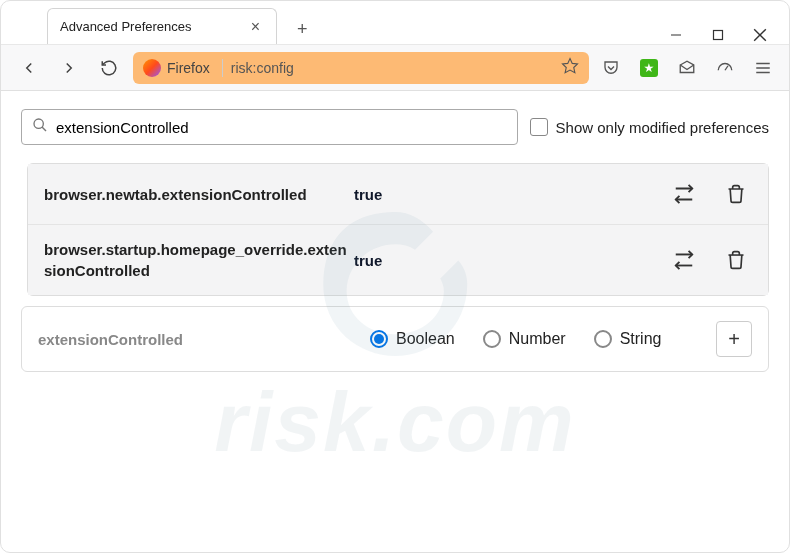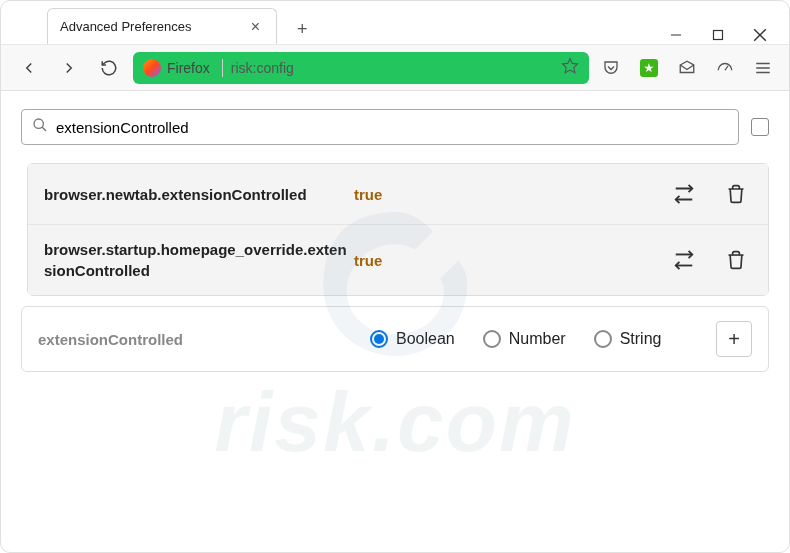--- a/index.html
+++ b/index.html
@@ -84,21 +84,21 @@
       align-items: center;
       justify-content: center;
       cursor: pointer;
       border-radius: 4px;
       color: #444;
     }
     .nav-btn svg { width: 18px; height: 18px; }
     .url-bar {
       flex: 1;
       height: 32px;
-      background: #22c55e;
+      background: #fdba74;
       border-radius: 6px;
       display: flex;
       align-items: center;
       padding: 0 10px;
       gap: 8px;
       font-size: 14px;
     }
     .firefox-logo {
       width: 18px;
       height: 18px;
@@ -203,21 +203,21 @@
       font-size: 15px;
       font-weight: 700;
       color: #222;
       width: 310px;
       word-break: break-word;
       line-height: 1.4;
     }
     .pref-value {
       font-size: 15px;
       font-weight: 700;
-      color: #a16207;
+      color: #0f172a;
       flex: 1;
     }
     .row-actions {
       display: flex;
       gap: 20px;
       align-items: center;
     }
     .icon-btn {
       width: 32px;
       height: 32px;
@@ -407,20 +407,21 @@
       <span class="search-icon">
         <svg width="16" height="16" viewBox="0 0 24 24" fill="none" stroke="currentColor" stroke-width="2">
             <circle cx="10" cy="10" r="7"></circle>
             <line x1="21" y1="21" x2="15" y2="15"></line>
           </svg>
       </span>
       <input type="text" value="extensionControlled" style="">
     </div>
     <label class="checkbox-label">
       <span class="checkbox"></span>
+      <span>Show only modified preferences</span>
     </label>
   </div>
 
   <div class="results">
     <div class="result-row">
       <div class="pref-name">browser.newtab.extensionControlled</div>
       <div class="pref-value">true</div>
       <div class="row-actions">
         <div class="icon-btn">
           <svg width="22" height="22" viewBox="0 0 24 24" fill="none" stroke="currentColor" stroke-width="2">

